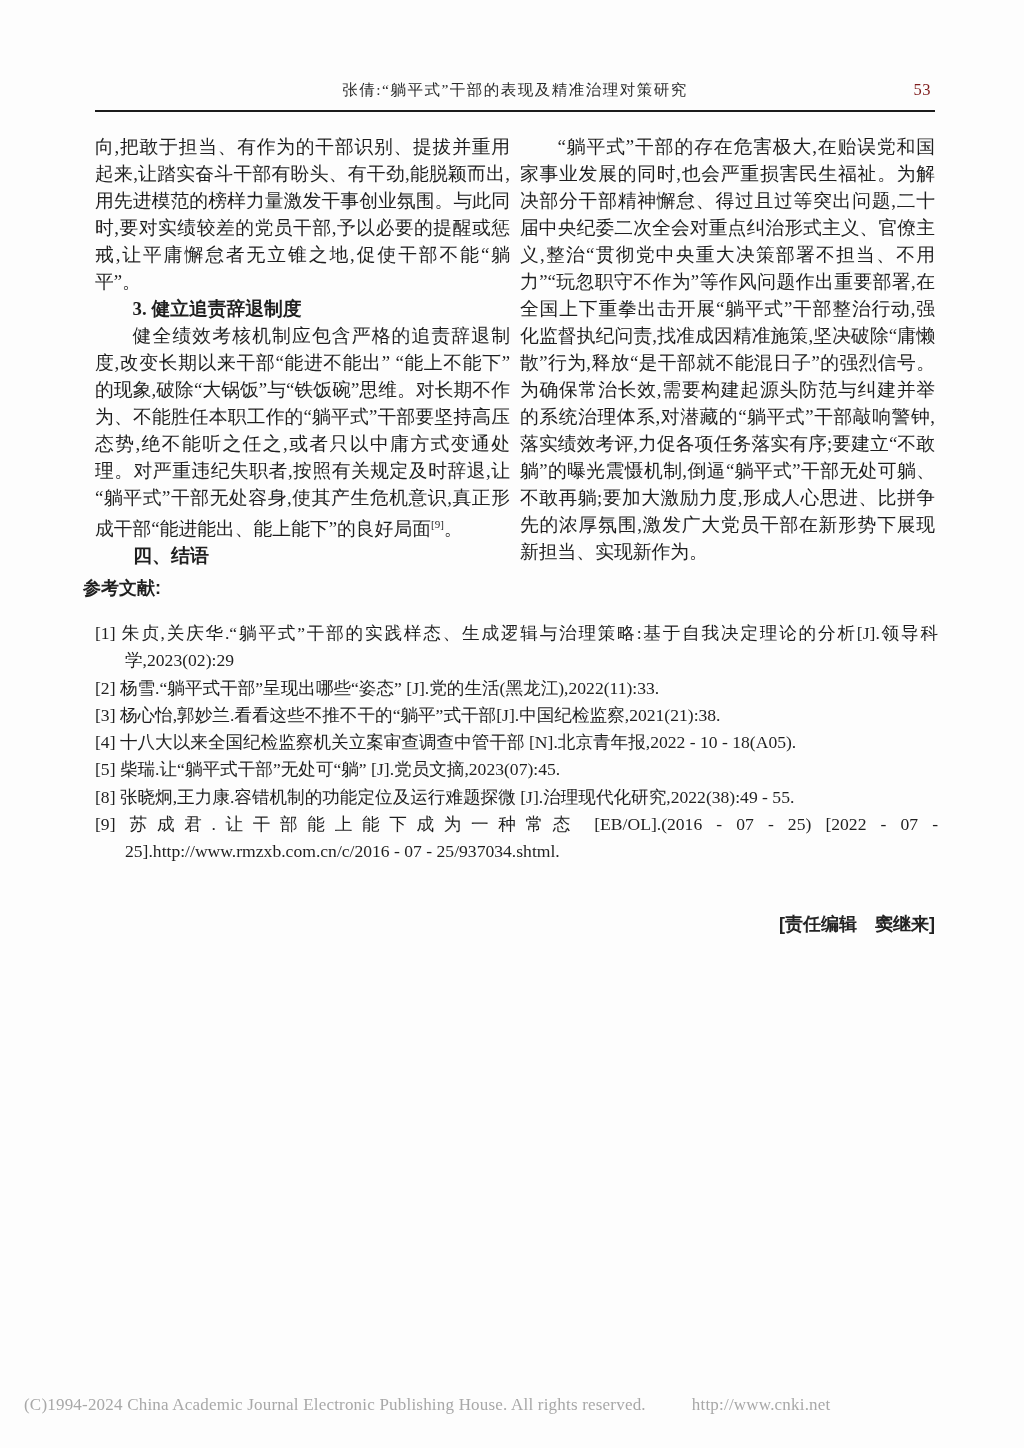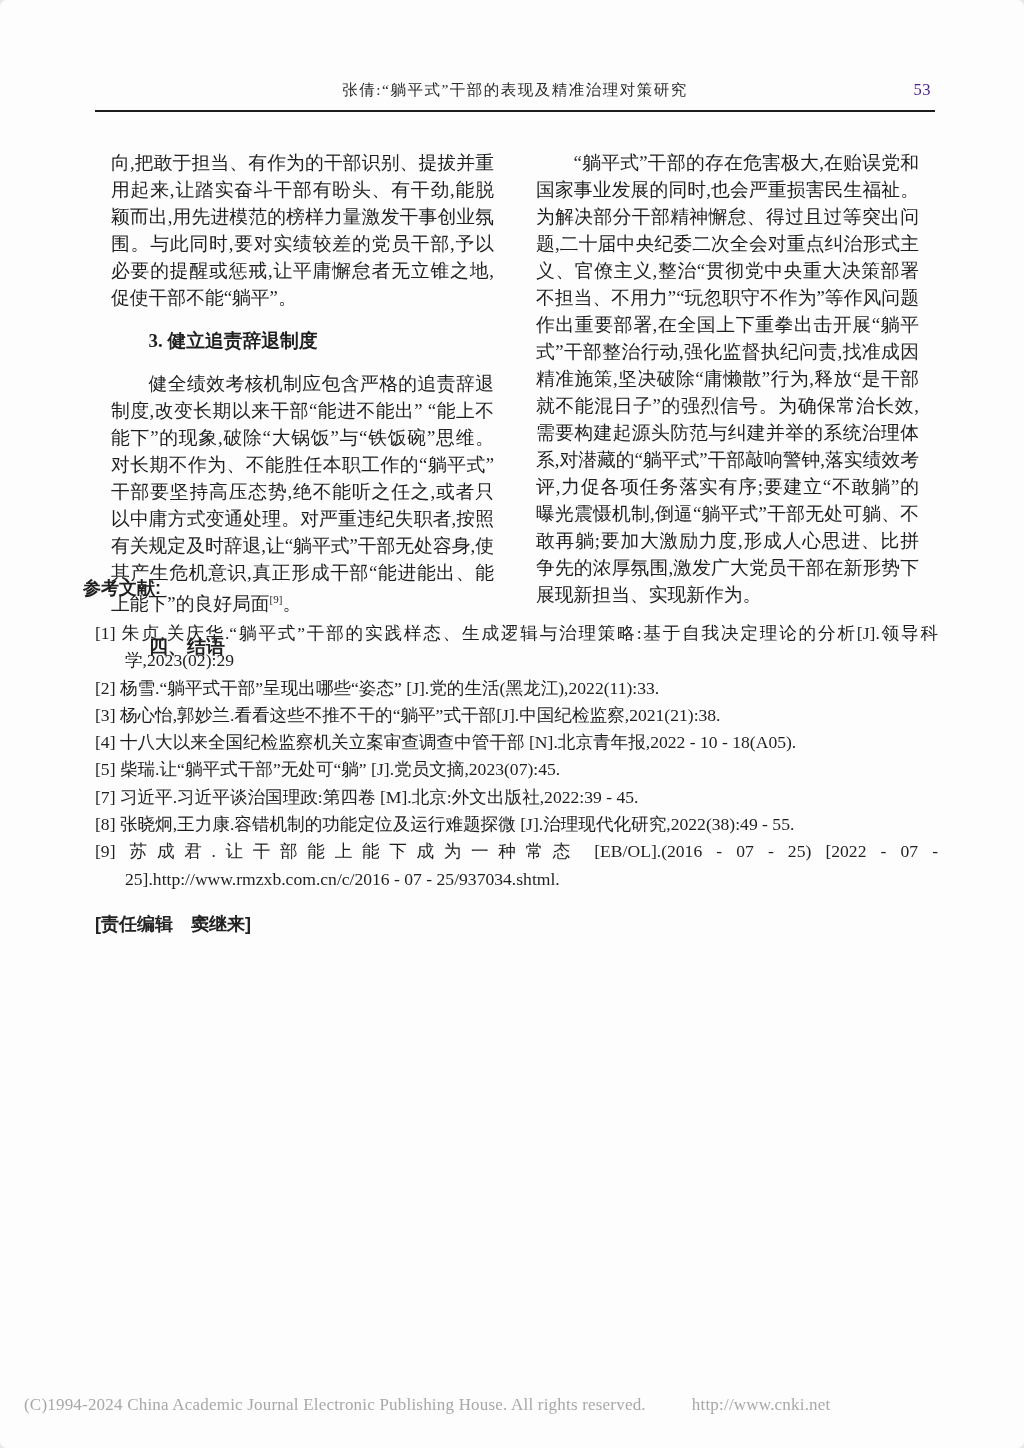--- a/index.html
+++ b/index.html
@@ -4,50 +4,49 @@
 <style>
   html,body { margin:0; padding:0; background:#e8e8e8; }
   .page {
     position:relative;
     width:1024px; height:1448px;
     margin:0 auto;
     background:#fdfdfd;
     font-family:"Liberation Serif","DejaVu Serif",serif;
     color:#1f1f1f;
     overflow:hidden;
-    border-radius:7px;
   }
 
   
   .header { position:absolute; top:80px; left:95px; width:840px; height:26px; }
   .running-head {
     display:block; text-align:center;
     font-size:15.5px; letter-spacing:1.5px; color:#2a2a2a;
   }
   .page-num {
     position:absolute; right:4px; top:0;
-    font-size:16.5px; letter-spacing:.5px; color:#4c1d95;
+    font-size:16.5px; letter-spacing:.5px; color:#7f1d1d;
   }
   .header-rule {
     position:absolute; top:110px; left:95px; width:840px; height:2px;
     background:#1c1c1c;
   }
 
   
   .body-columns {
     position:absolute; top:133px; left:95px; width:840px;
     display:flex; gap:10px;
   }
   .col {
     width:415px;
     font-size:18.8px; line-height:27px;
     text-align:justify;
     text-justify:inter-character;
   }
-  .col p { margin:16px; }
+  .col p { margin:0; }
   .indent { text-indent:2em; }
   .subhead { text-indent:2em;font-weight:bold; }
   .sec-head {
     text-indent:2em;
     font-family:"Liberation Sans","DejaVu Sans",sans-serif;
     font-weight:bold;
     font-size:19px;
   }
   .sup {
     font-size:11px;
@@ -67,20 +66,21 @@
   }
   .ref-item {
     padding-left:30px; text-indent:-30px;
     text-align:justify; text-justify:inter-character;
   }
   .ref-num { letter-spacing:0; }
 
   
   .editor-note {
     position:absolute; top:912px; left:95px; width:840px;
+    text-align:right;
     font-family:"Liberation Sans","DejaVu Sans",sans-serif;
     font-weight:bold; font-size:18px; color:#222;
   }
 
   
   .footer {
     position:absolute; top:1395px; left:24px; width:976px;
     color:#a8a8a8; font-size:17px; letter-spacing:.2px;
     white-space:nowrap;
   }
@@ -115,21 +115,20 @@
 
     <div class="ref-item"><span class="ref-num">[2]</span> <span class="ref-text">杨雪.“躺平式干部”呈现出哪些“姿态” [J].党的生活(黑龙江),2022(11):33.</span></div>
 
     <div class="ref-item"><span class="ref-num">[3]</span> <span class="ref-text">杨心怡,郭妙兰.看看这些不推不干的“躺平”式干部[J].中国纪检监察,2021(21):38.</span></div>
 
     <div class="ref-item"><span class="ref-num">[4]</span> <span class="ref-text">十八大以来全国纪检监察机关立案审查调查中管干部 [N].北京青年报,2022 - 10 - 18(A05).</span></div>
 
     <div class="ref-item"><span class="ref-num">[5]</span> <span class="ref-text">柴瑞.让“躺平式干部”无处可“躺” [J].党员文摘,2023(07):45.</span></div>
 
 
-    <div class="ref-item"><span class="ref-num">[7]</span> <span class="ref-text">习近平.习近平谈治国理政:第四卷 [M].北京:外文出版社,2022:39 - 45.</span></div>
 
     <div class="ref-item"><span class="ref-num">[8]</span> <span class="ref-text">张晓炯,王力康.容错机制的功能定位及运行难题探微 [J].治理现代化研究,2022(38):49 - 55.</span></div>
 
     <div class="ref-item"><span class="ref-num">[9]</span> <span class="ref-text">苏成君.让干部能上能下成为一种常态 [EB/OL].(2016 - 07 - 25) [2022 - 07 - 25].http://www.rmzxb.com.cn/c/2016 - 07 - 25/937034.shtml.</span></div>
   </div>
 
   <div class="editor-note">[责任编辑　窦继来]</div>
 
   <div class="footer">
     <span>(C)1994-2024 China Academic Journal Electronic Publishing House. All rights reserved.</span><span class="cnki-url">http://www.cnki.net</span>

